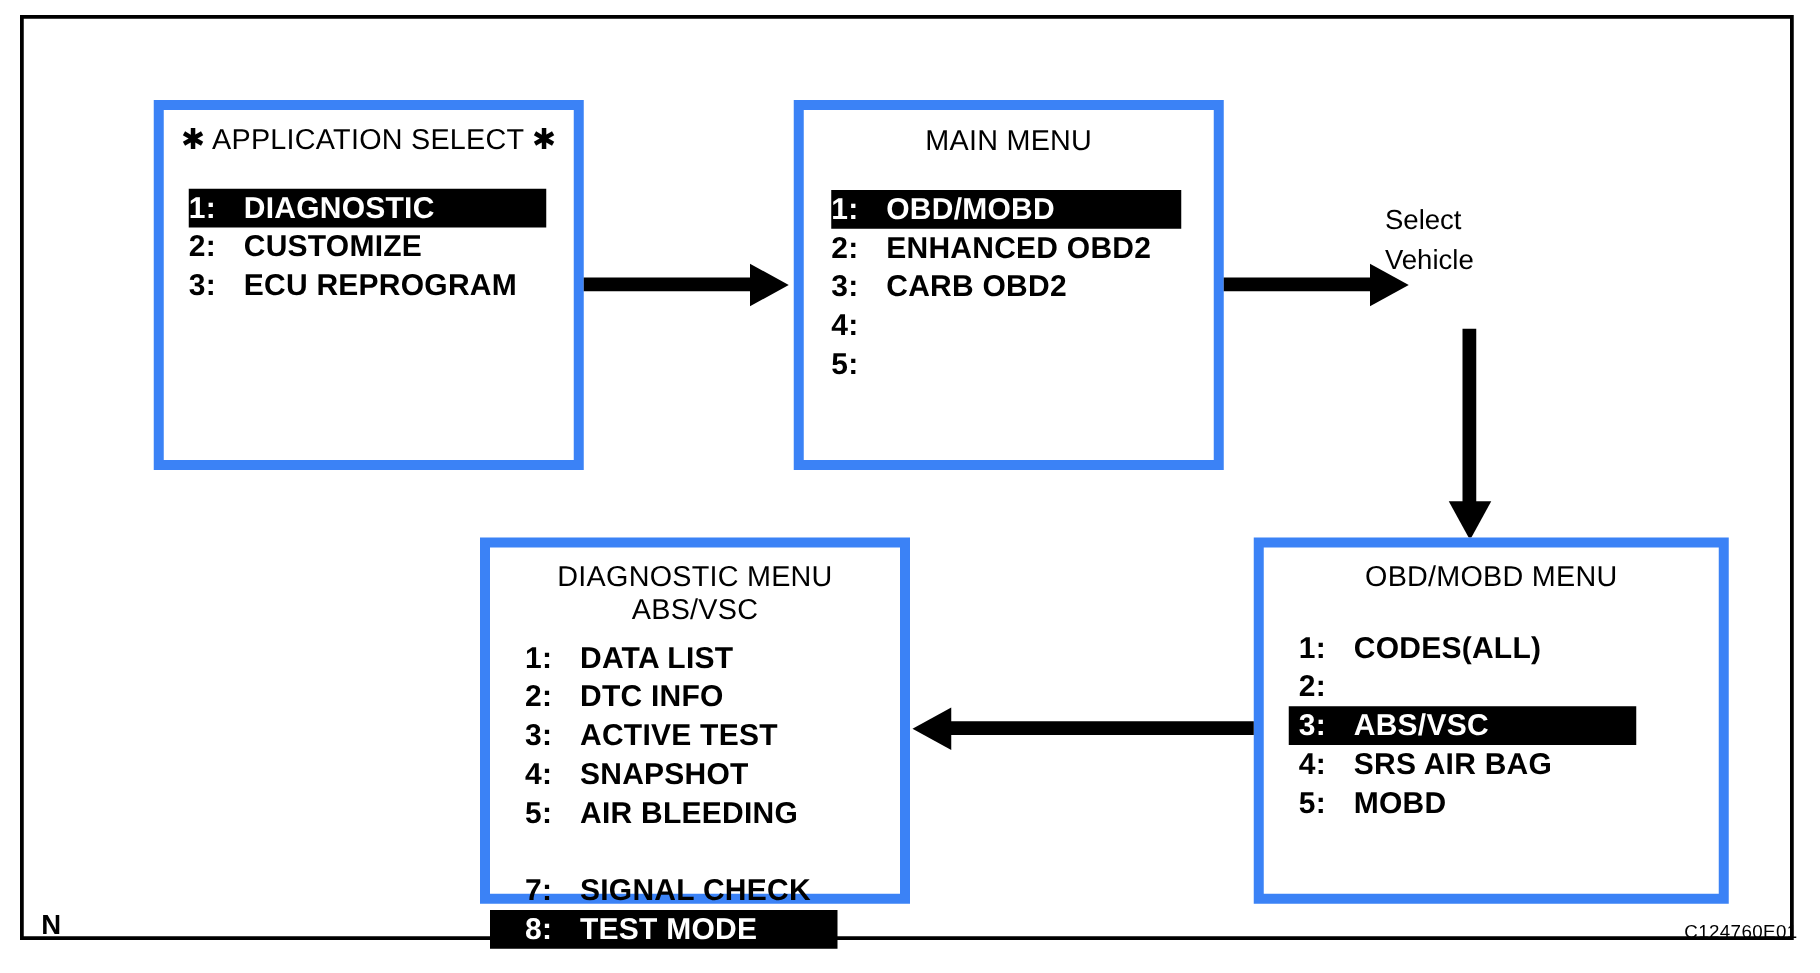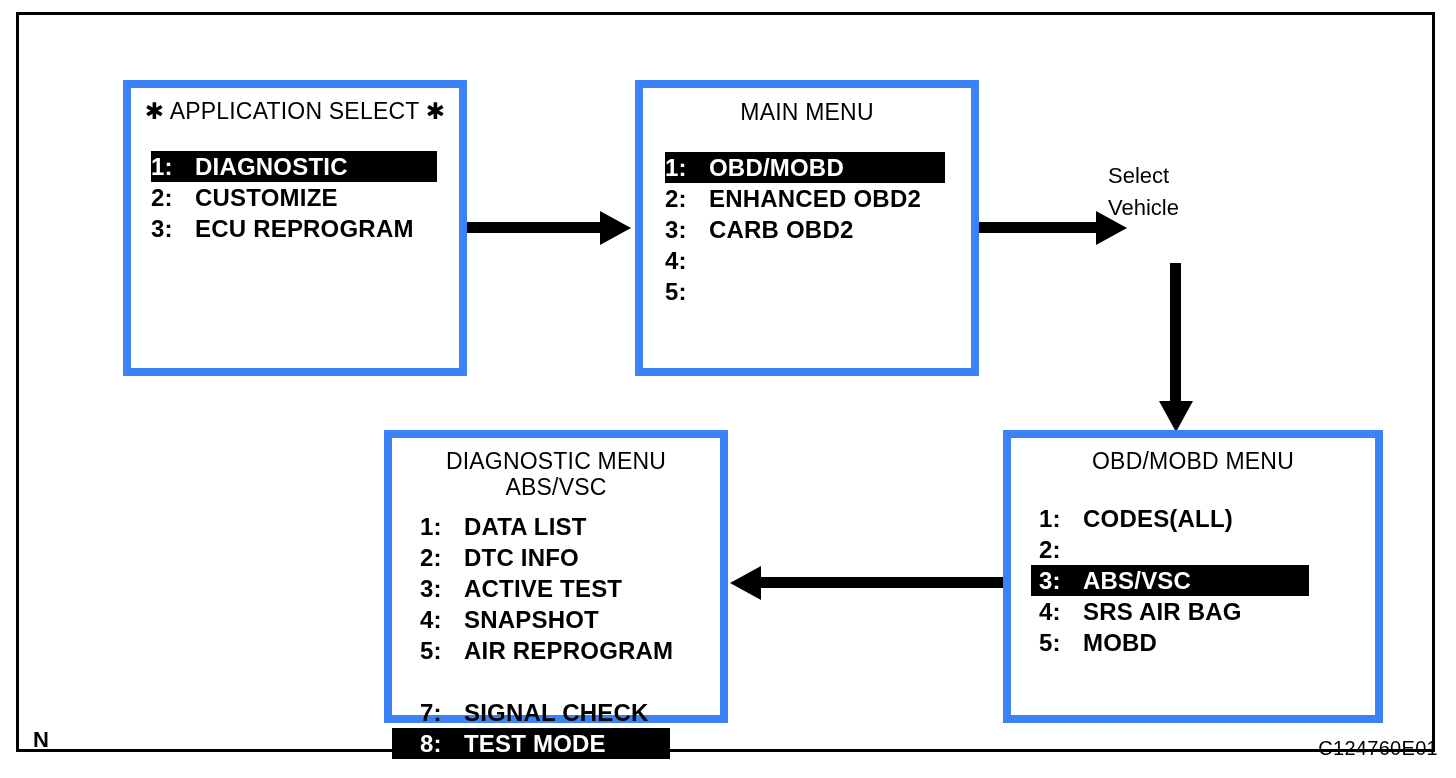--- a/index.html
+++ b/index.html
@@ -135,21 +135,21 @@
     left: 33px;
     top: 727px;
     font-size: 22px;
     font-weight: 700;
     color: #000000;
   }
   #figure-id {
     position: absolute;
     right: 18px;
     top: 737px;
-    font-size: 20px;
+    font-size: 15px;
     font-weight: 400;
     color: #000000;
     letter-spacing: 0.3px;
   }
 </style>
 </head>
 <body>
 
 <div id="stage">
 
@@ -262,21 +262,21 @@
       <li class="menu-row">
         <span class="idx">3:</span>
         <span class="lbl">ACTIVE TEST</span>
       </li>
       <li class="menu-row">
         <span class="idx">4:</span>
         <span class="lbl">SNAPSHOT</span>
       </li>
       <li class="menu-row">
         <span class="idx">5:</span>
-        <span class="lbl">AIR REPROGRAM</span>
+        <span class="lbl">AIR BLEEDING</span>
       </li>
       <li class="menu-row spacer"></li>
       <li class="menu-row">
         <span class="idx">7:</span>
         <span class="lbl">SIGNAL CHECK</span>
       </li>
       <li class="menu-row highlight" style="width:278px; margin-left:-28px; padding-left:28px;">
         <span class="idx">8:</span>
         <span class="lbl">TEST MODE</span>
       </li>

